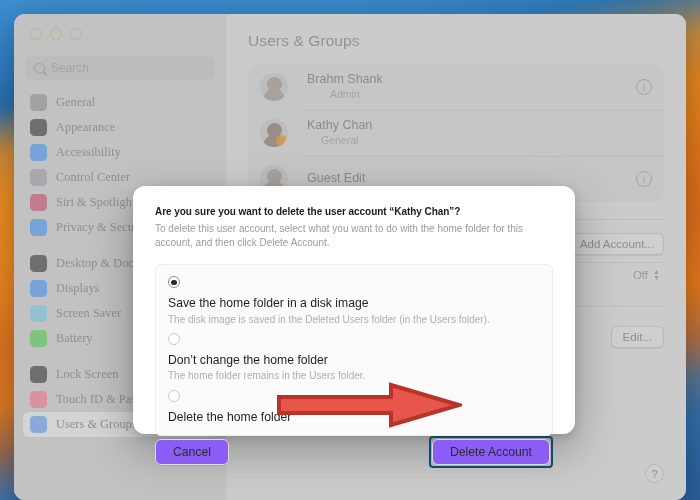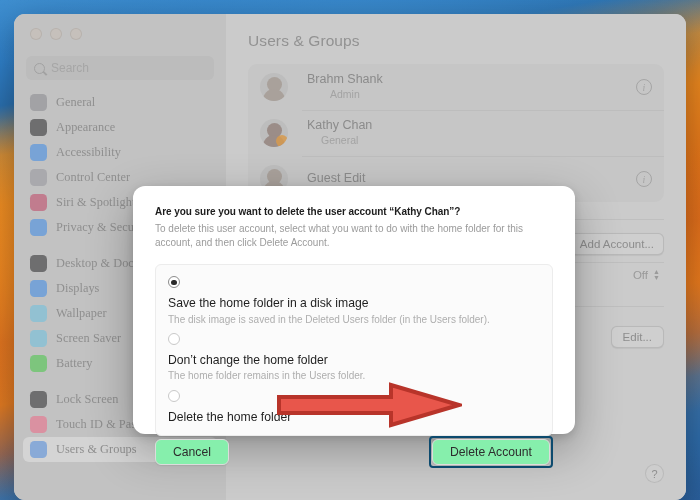--- a/index.html
+++ b/index.html
@@ -278,21 +278,21 @@
   .opt-label { font-size: 12.2px; color: #1f1f1f; line-height: 1.25; }
   .opt-sub { font-size: 10px; color: #aeaeae; line-height: 1.35; margin-top: 1px; }
 
   #dialog-footer {
     margin-top: auto;
     padding-bottom: 18px;
     display: flex; align-items: center; justify-content: space-between;
     position: relative;
   }
   .dlg-btn {
-    background: #86efac;
+    background: #8b5cf6;
     border: 1px solid #dcdcdc;
     border-radius: 6px;
     font-size: 12.2px;
     color: #2d2d2d;
     padding: 5px 17px;
     box-shadow: 0 .5px 1.2px rgba(0,0,0,.07);
     font-family: "Liberation Sans", sans-serif;
   }
   #delete-account-wrap {
     border: 2px solid #0c4a6e;
@@ -357,24 +357,20 @@
             <span class="nav-label">Privacy &amp; Security</span>
           </div>
           <div class="nav-gap"></div>
           <div class="nav-item">
             <span class="nav-icon" style="background: rgb(58, 58, 60);"></span>
             <span class="nav-label">Desktop &amp; Dock</span>
           </div>
           <div class="nav-item">
             <span class="nav-icon" style="background: rgb(74, 144, 226);"></span>
             <span class="nav-label">Displays</span>
-          </div>
-          <div class="nav-item">
-            <span class="nav-icon" style="background: rgb(116, 192, 220);"></span>
-            <span class="nav-label">Wallpaper</span>
           </div>
           <div class="nav-item">
             <span class="nav-icon" style="background: rgb(116, 192, 220);"></span>
             <span class="nav-label">Screen Saver</span>
           </div>
           <div class="nav-item">
             <span class="nav-icon" style="background: rgb(83, 198, 83);"></span>
             <span class="nav-label">Battery</span>
           </div>
           <div class="nav-gap"></div>

